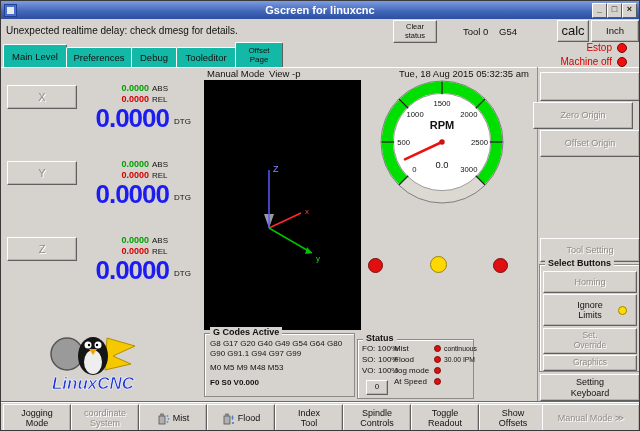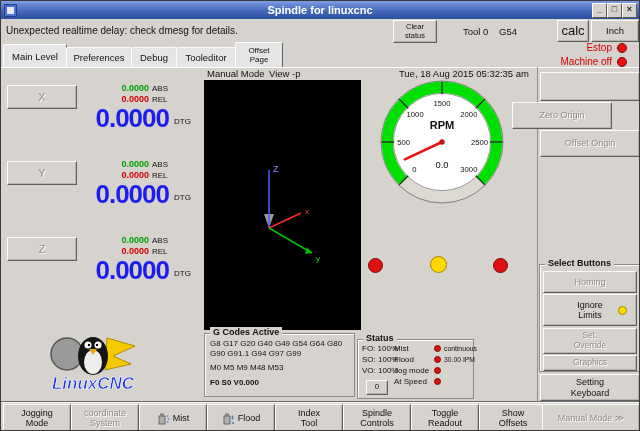--- a/index.html
+++ b/index.html
@@ -13,21 +13,21 @@
   .win-icon{width:11px;height:11px;background:#e8e8e8;border:1px solid #23408f;
        box-shadow:inset 0 0 0 2px #4a6fd1;}
   .wbtn{width:13px;height:13px;background:#d6d3ce;color:#222;font-size:9px;line-height:11px;
        text-align:center;border:1px solid;border-color:#fff #5a5a5a #5a5a5a #fff;font-weight:bold;}
   .btn{background:#d6d3ce;border:1px solid;border-color:#fdfdfd #5f5f5f #5f5f5f #fdfdfd;
        box-shadow:inset -1px -1px 0 #b6b3ac;display:flex;align-items:center;justify-content:center;
        text-align:center;line-height:1.12;}
   .dis{color:#8f8d88;text-shadow:1px 1px 0 #ffffff;}
   .pre{white-space:pre-line;}
   .prewrap{white-space:pre;font-weight:bold;}
-  .tab{position:absolute;bottom:0;background:#e5e5e5;border:1px solid #5f5f5f;border-bottom:none;
+  .tab{position:absolute;bottom:0;background:#14b8a6;border:1px solid #5f5f5f;border-bottom:none;
        border-top-color:#fdfdfd;border-left-color:#fdfdfd;border-radius:2px 2px 0 0;
        display:flex;align-items:center;justify-content:center;font-size:9.5px;text-align:center;}
   .frame{border:1px solid #8c8a85;box-shadow:inset 1px 1px 0 #ffffff;}
   .flabel{position:absolute;top:-7px;left:5px;background:#d6d3ce;padding:0 3px;
        font-weight:bold;font-size:9px;white-space:nowrap;}
   .led{border-radius:50%;border:1px solid #555;box-sizing:border-box;}
   .dro-big{font-size:26px;font-weight:bold;color:#1c1cf0;text-align:right;letter-spacing:-1px;}
   .dro-small{font-size:9px;font-weight:bold;text-align:right;}
   .green{color:#00a000;} .red{color:#d40000;}
   .dro-lbl{font-size:8px;color:#111;}
@@ -38,21 +38,21 @@
   .redtxt{color:#d40000;}
   svg text{font-family:"Liberation Sans","DejaVu Sans",sans-serif;}
 </style>
 </head>
 <body>
 
 <div id="app">
 
   <div class="abs titlebar">
     <div class="abs win-icon" style="left:3px;top:3px"></div>
-    <span>Spindle for linuxcnc</span>
+    <span>Gscreen for linuxcnc</span>
     <div class="abs wbtn" style="right:32px;top:2px">_</div>
     <div class="abs wbtn" style="right:17px;top:2px">□</div>
     <div class="abs wbtn" style="right:2px;top:2px">×</div>
   </div>
 
   <div class="abs" style="left:0;top:18px;width:638px;height:24px">
     <span class="abs" style="left:5px;top:6px;font-size:10px">Unexpected realtime delay: check dmesg for details.</span>
     <div class="abs btn pre" style="left:392px;top:1px;width:42px;height:21px;font-size:7.5px">Clear
 status</div>
     <span class="abs smalltxt" style="left:462px;top:7px">Tool 0</span>
@@ -197,25 +197,28 @@
     </svg>
   </div>
 
   <div class="abs" style="left:536px;top:66px;width:1px;height:336px;background:#8f8f8f"></div>
   <span class="abs redtxt" style="left:500px;top:41px;width:111px;text-align:right;font-size:10px">Estop</span>
   <div class="abs led" style="left:616px;top:42px;width:10px;height:10px;background:#ee1010;border-color:#7a0b0b"></div>
   <span class="abs redtxt" style="left:500px;top:55px;width:111px;text-align:right;font-size:10px">Machine off</span>
   <div class="abs led" style="left:616px;top:56px;width:10px;height:10px;background:#ee1010;border-color:#7a0b0b"></div>
 
   <div class="abs btn" style="left:539px;top:71px;width:98px;height:27px"></div>
-  <div class="abs btn dis" style="left:511px;top:101px;width:98px;height:25px;font-size:9px">
+  <div class="abs btn dis" style="left:532px;top:101px;width:98px;height:25px;font-size:9px">
       <span>Zero Origin</span>
     </div>
   <div class="abs btn dis" style="left:539px;top:129px;width:98px;height:25px;font-size:9px">
       <span>Offset Origin</span>
+    </div>
+  <div class="abs btn dis" style="left:539px;top:237px;width:98px;height:22px;font-size:9px">
+      <span>Tool Setting</span>
     </div>
 
   <div class="abs frame" style="left:538px;top:263px;width:99px;height:106px">
     <span class="flabel">Select Buttons</span>
   </div>
   <div class="abs btn dis" style="left:542px;top:270px;width:92px;height:20px;font-size:9px">
       <span>Homing</span>
     </div>
   <div class="abs btn" style="left:542px;top:293px;width:92px;height:30px;font-size:9px">
     <span class="pre" style="">Ignore

